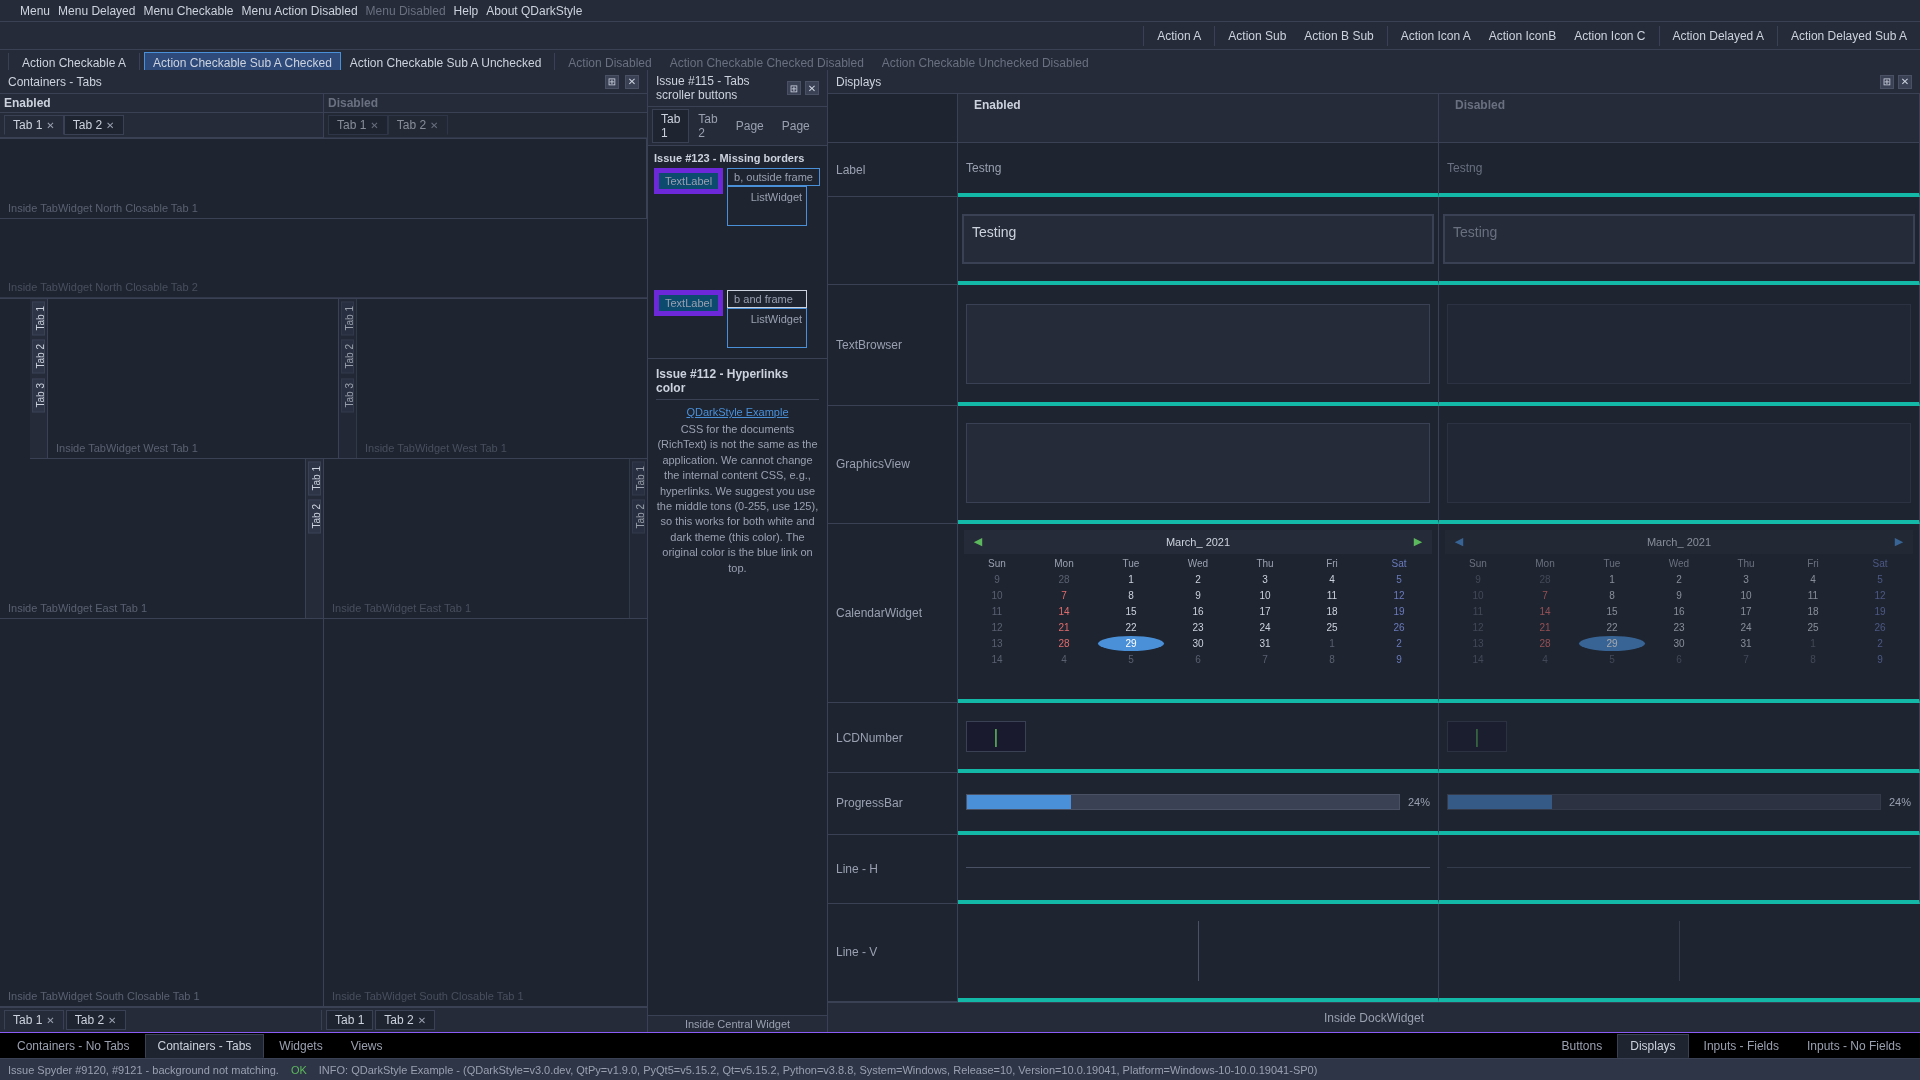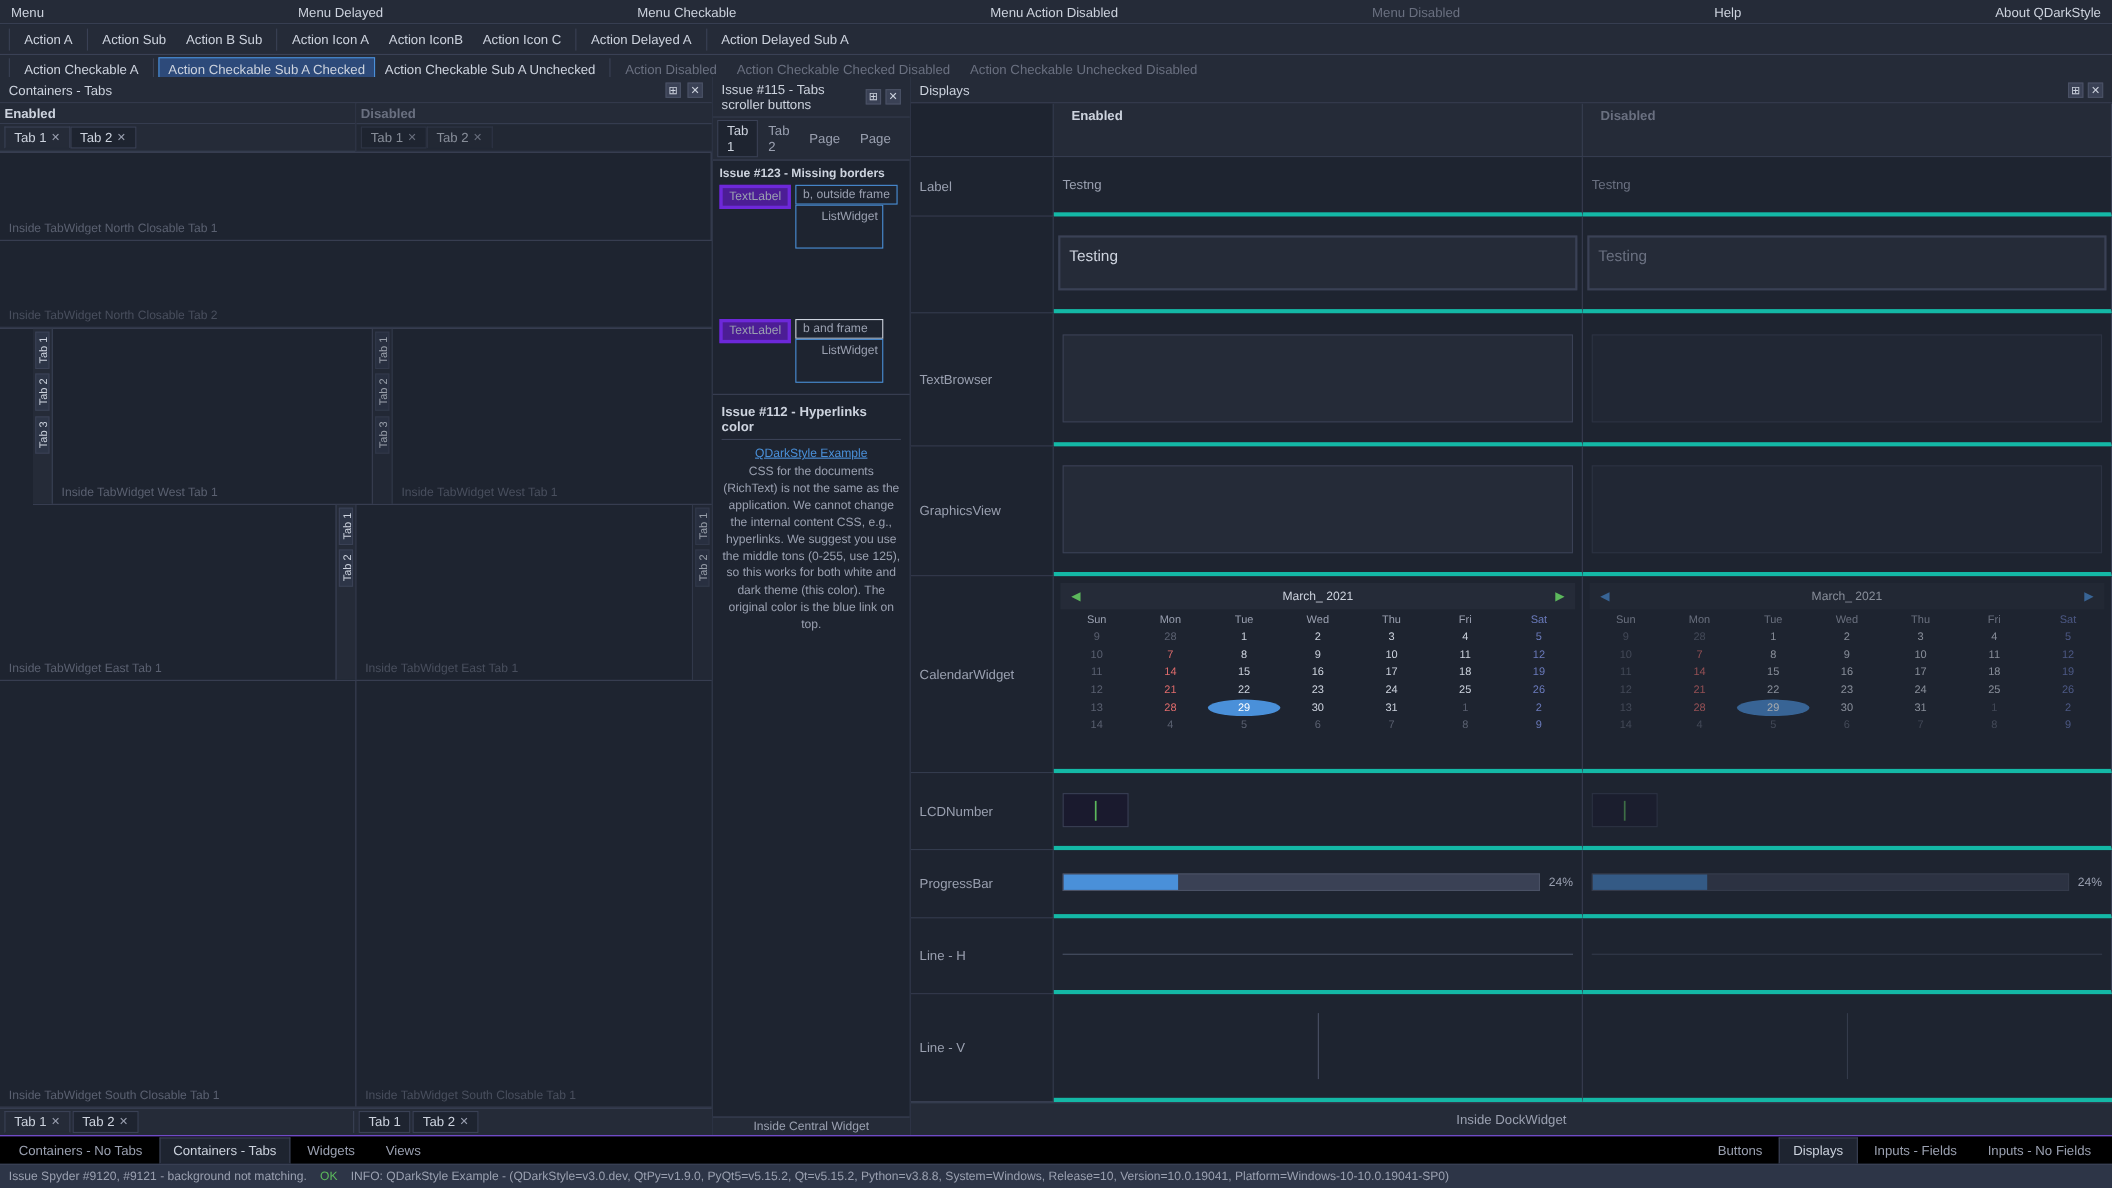--- a/index.html
+++ b/index.html
@@ -10,44 +10,44 @@
       font-size: 12px;
       width: 1920px;
       height: 1080px;
       overflow: hidden;
     }
 
     
     #menubar {
       background: #252b38;
       border-bottom: 1px solid #3a4155;
-      padding: 3px 6px;
+      padding: 3px 16px;
       display: flex;
       align-items: center;
       gap: 0;
       height: 22px;
-      justify-content: space-between;
     }
     .menu-item {
       color: #cdd3de;
       cursor: pointer;
       font-size: 12px;
       padding: 2px 4px;
     }
     .menu-item.disabled { color: #6a7080; }
 
     
     #toolbar {
       background: #252b38;
       border-bottom: 1px solid #3a4155;
       padding: 2px 4px;
       display: flex;
       align-items: center;
       flex-wrap: wrap;
       min-height: 28px;
+      justify-content: flex-end;
     }
     .toolbar-separator {
       width: 1px;
       height: 20px;
       background: #3a4155;
       margin: 0 4px;
     }
     .toolbar-action {
       color: #cdd3de;
       padding: 3px 8px;
@@ -269,22 +269,22 @@
     .issue-123 {
       padding: 6px;
     }
     .issue-row {
       display: flex;
       align-items: flex-start;
       gap: 4px;
       margin-bottom: 4px;
     }
     .label-tag {
-      background: #4c1d95;
-      border: 3px solid #6d28d9;
+      background: #0c4a6e;
+      border: 5px solid #6d28d9;
       padding: 2px 6px;
       font-size: 11px;
       color: #9aa0b0;
       white-space: nowrap;
     }
     .text-tag {
       background: #1e2430;
       border: 1px solid #4a90d9;
       padding: 2px 6px;
       font-size: 11px;

